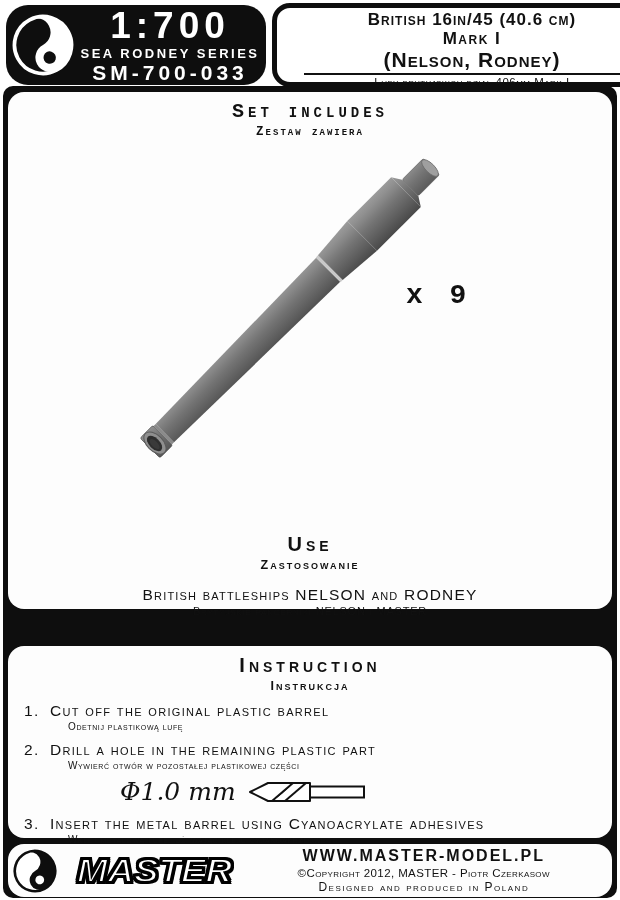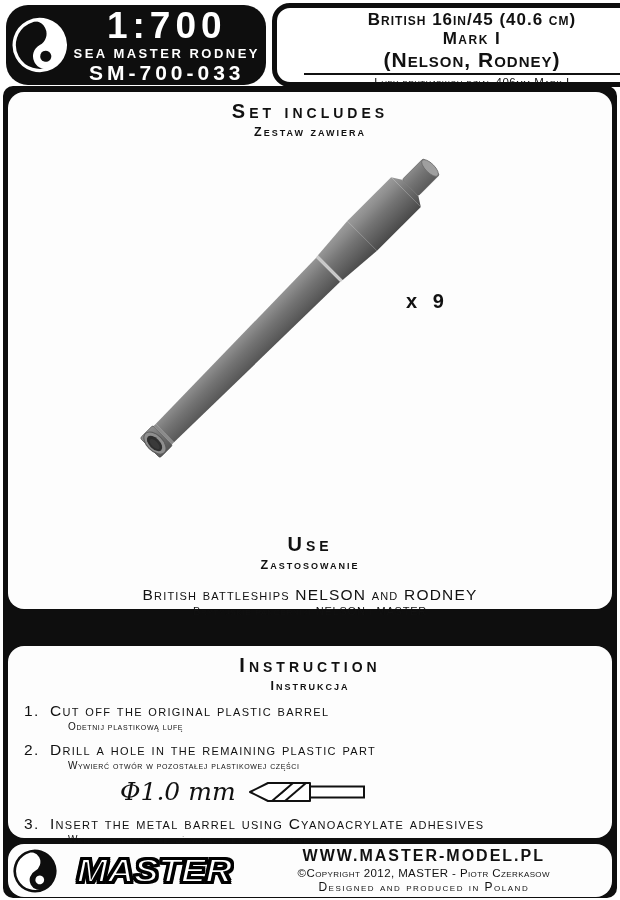--- a/index.html
+++ b/index.html
@@ -34,32 +34,32 @@
     box-sizing:border-box;text-align:center;padding-top:2px;
   }
   .title-l1{font-size:17px;font-weight:bold;font-variant:small-caps;letter-spacing:1px;line-height:1.15;}
   .title-l2{font-size:17px;font-weight:bold;font-variant:small-caps;letter-spacing:1.5px;line-height:1.1;}
   .title-l3{font-size:21px;font-weight:bold;font-variant:small-caps;letter-spacing:1px;line-height:1.1;}
   .title-rule{width:86%;margin:2px auto 1px auto;border:none;border-top:2px solid #111;}
   .title-sub{font-size:11.5px;font-variant:small-caps;letter-spacing:.5px;}
 
   
   .panel{position:absolute;left:8px;width:604px;background:#fdfdfd;border-radius:16px;text-align:center;box-sizing:border-box;}
-  .panel-set{top:92px;height:487px;}
+  .panel-set{top:92px;height:487px;font-family:Liberation Mono, monospace;}
   .panel-use{top:525px;height:84px;}
   .panel-instruction{top:646px;height:192px;text-align:left;}
   .panel-footer{top:844px;height:53px;display:flex;align-items:center;padding:0 5px;gap:20px;}
 
   .h-en{font-size:20px;font-weight:bold;font-variant:small-caps;letter-spacing:4px;padding-top:8px;text-align:center;}
   .h-pl{font-size:12.5px;font-weight:bold;font-variant:small-caps;letter-spacing:2px;margin-top:2px;text-align:center;}
 
   .use-en{font-size:15.5px;font-variant:small-caps;letter-spacing:1.2px;margin-top:14px;}
   .use-pl{font-size:11px;font-variant:small-caps;letter-spacing:.8px;margin-top:1px;}
 
-  .qty{position:absolute;left:398px;top:198px;font-size:20px;font-weight:600;letter-spacing:5px;}
+  .qty{position:absolute;left:398px;top:188px;font-size:28px;font-weight:600;letter-spacing:5px;}
 
   .steps{margin:8px 0 0 16px;}
   .step-main{font-size:15.5px;font-variant:small-caps;letter-spacing:1.3px;margin-top:9px;white-space:nowrap;}
   .step-num{display:inline-block;width:26px;}
   .step-sub{font-size:10px;font-variant:small-caps;letter-spacing:.6px;margin:1px 0 0 44px;}
   .drill-row{display:flex;align-items:center;gap:12px;margin:6px 0 5px 96px;}
   .drill-label{font-family:"DejaVu Serif", serif;font-style:italic;font-size:25px;font-weight:500;}
 
   
   .master-logotype{
@@ -84,21 +84,21 @@
 <div class="brand-box">
   <svg width="62" height="62" viewBox="0 0 100 100">
     <g transform="rotate(-28 50 50)">
       <circle cx="50" cy="50" r="46" fill="#0e0e0e" stroke="#ffffff" stroke-width="6"></circle>
       <path d="M50 4 A46 46 0 0 1 50 96 A23 23 0 0 1 50 50 A23 23 0 0 0 50 4 Z" fill="#ffffff"></path>
       <circle cx="50" cy="73" r="10" fill="#0e0e0e"></circle>
     </g>
   </svg>
   <div class="brand-text">
     <div class="brand-scale">1:700</div>
-    <div class="brand-series">SEA MASTER RODNEY</div>
+    <div class="brand-series">SEA RODNEY SERIES</div>
     <div class="brand-code">SM-700-033</div>
   </div>
 </div>
 
 <div class="title-box">
   <div class="title-l1">British 16in/45 (40.6 cm)</div>
   <div class="title-l2">Mark I</div>
   <div class="title-l3">(Nelson, Rodney)</div>
   <hr class="title-rule">
   <div class="title-sub">Lufy brytyjskich dział 406mm Mark I</div>

